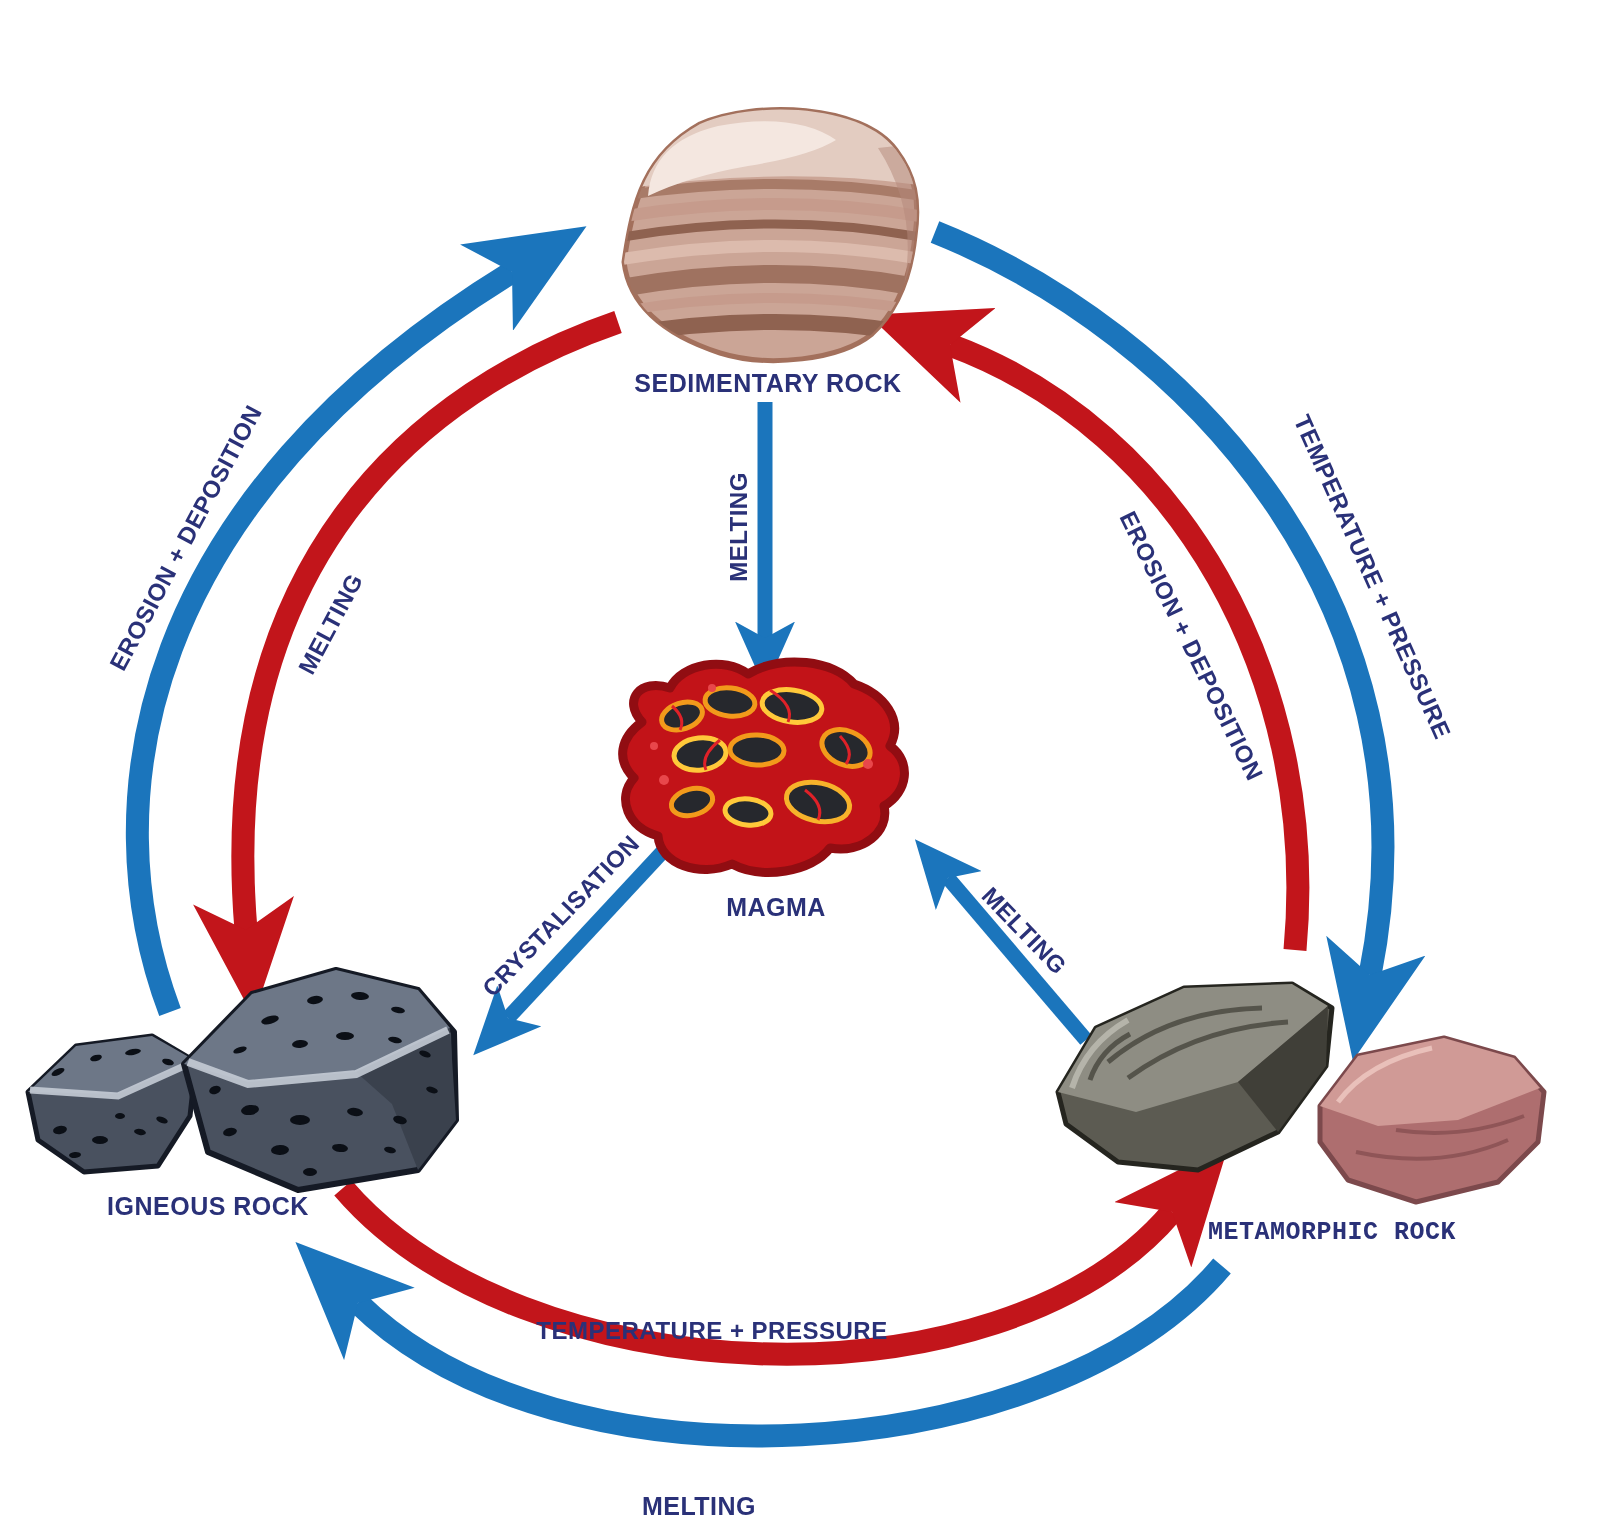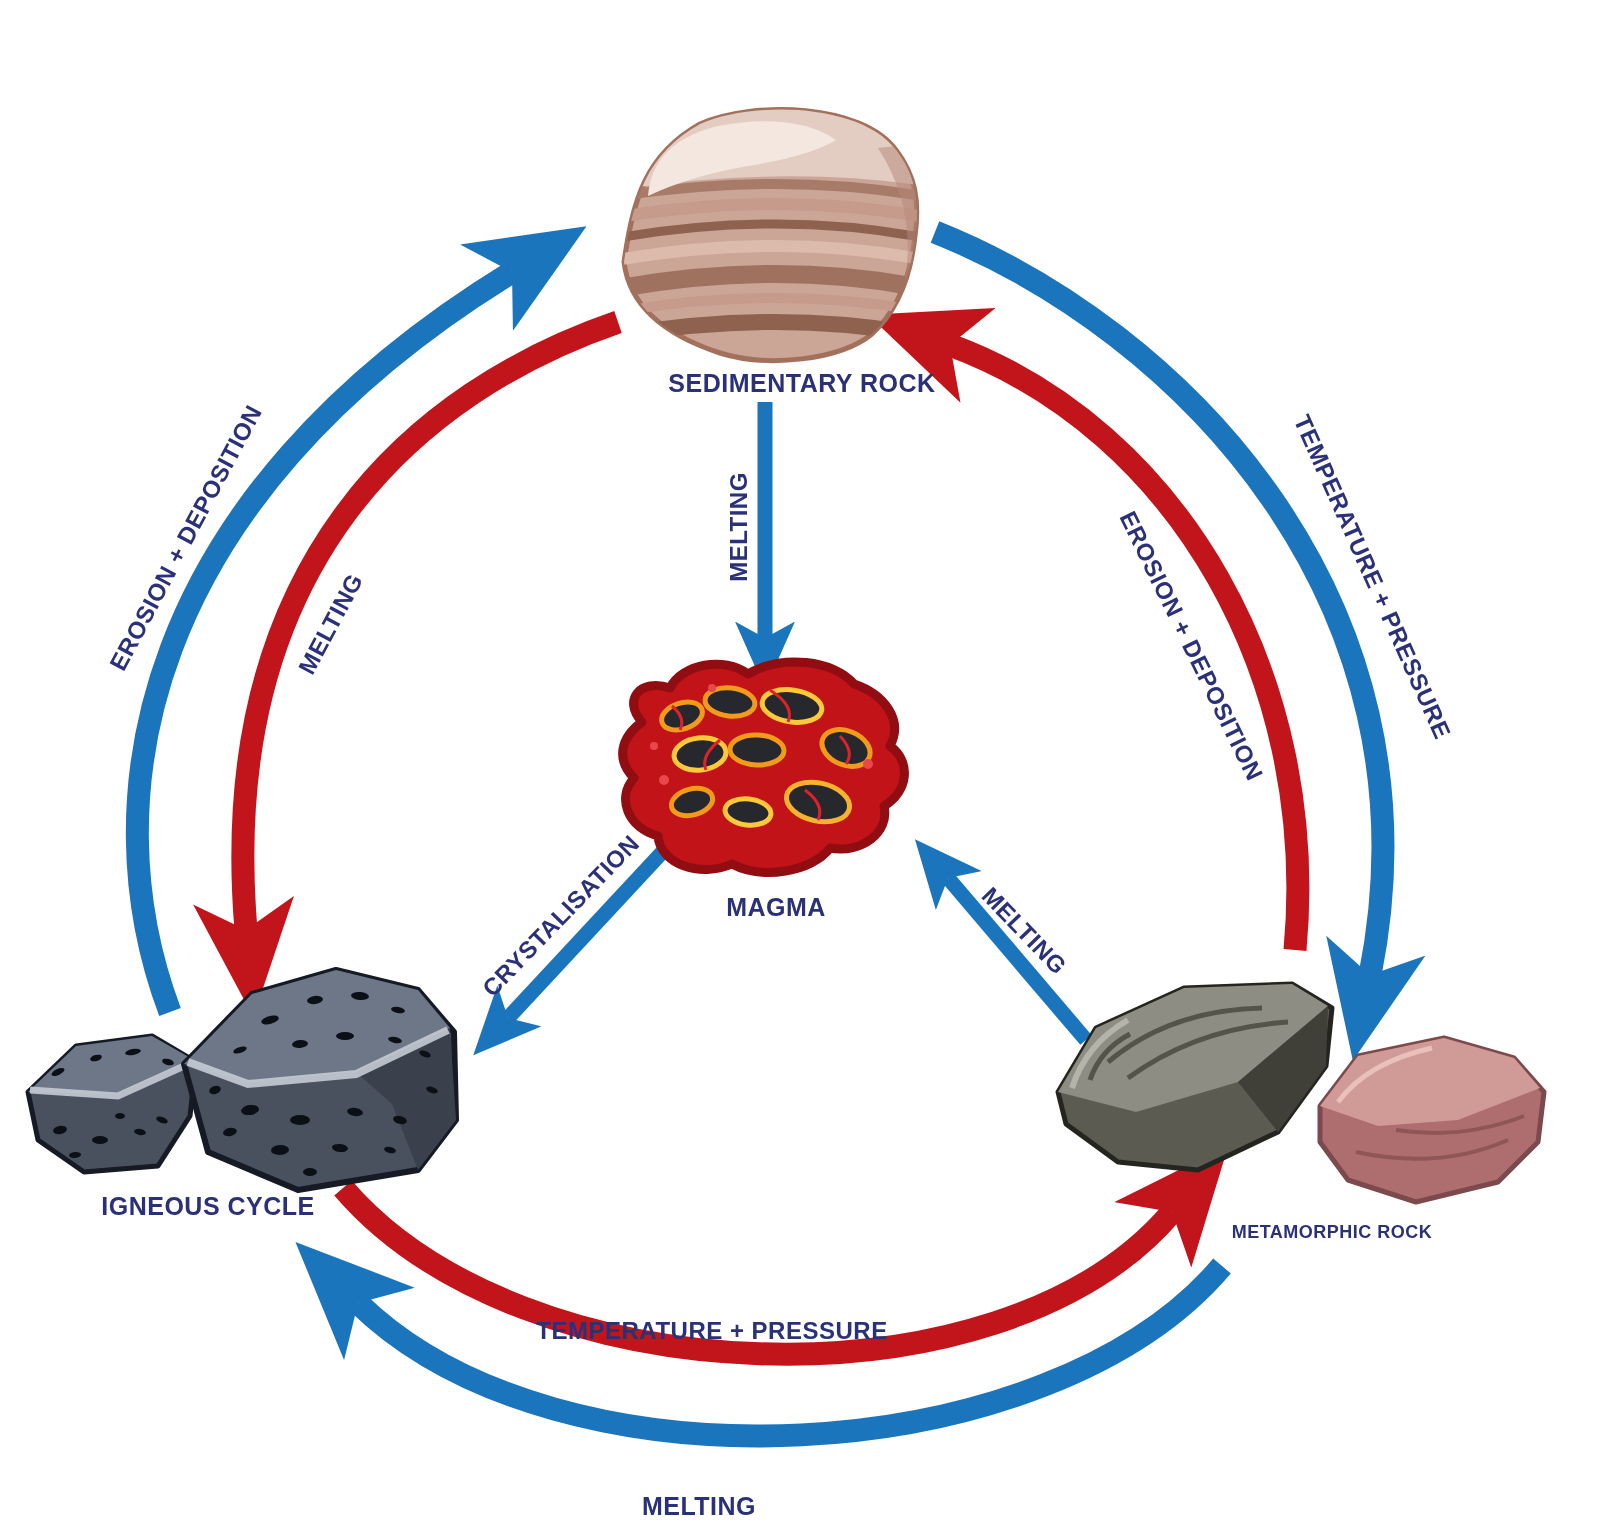--- a/index.html
+++ b/index.html
@@ -20,24 +20,24 @@
     white-space:nowrap;
     transform:translate(-50%,-50%);
     letter-spacing:.5px;
   }
   #title{
     left:768px;top:54px;
     font-size:70px;
     letter-spacing:-1px;
     color:var(--title-blue);
   }
-  #lbl-sed   {left:768px;top:383px;font-size:25px;margin-left:34px;}
+  #lbl-sed   {left:768px;top:383px;font-size:25px;}
   #lbl-magma {left:776px;top:907px;font-size:25px;text-align:center;}
   #lbl-ign   {left:208px;top:1206px;font-size:25px;}
-  #lbl-meta  {left:1332px;top:1232px;font-size:18px;}
+  #lbl-meta  {left:1332px;top:1232px;font-size:25px;font-family:Liberation Mono, monospace;}
 
   #lbl-ero-left  {left:186px; top:538px; font-size:24px;transform:translate(-50%,-50%) rotate(-62deg);}
   #lbl-melt-left {left:331px; top:624px; font-size:24px;transform:translate(-50%,-50%) rotate(-62deg);}
   #lbl-temp-right{left:1372px;top:577px; font-size:24px;transform:translate(-50%,-50%) rotate(66deg);}
   #lbl-ero-right {left:1191px;top:646px; font-size:24px;transform:translate(-50%,-50%) rotate(64deg);}
   #lbl-melt-top  {left:739px; top:527px; font-size:24px;transform:translate(-50%,-50%) rotate(-90deg);}
   #lbl-cryst     {left:561px; top:916px; font-size:24px;transform:translate(-50%,-50%) rotate(-46deg);}
   #lbl-melt-right{left:1024px;top:931px; font-size:24px;transform:translate(-50%,-50%) rotate(46deg);}
   #lbl-temp-bot  {left:712px; top:1331px;font-size:24px;}
   #lbl-melt-bot  {left:699px; top:1506px;font-size:25px;}
@@ -188,21 +188,21 @@
         <path d="M1356 1152 Q1440 1170 1508 1140"></path>
         <path d="M1396 1130 Q1462 1140 1524 1116"></path>
       </g>
       <path d="M1338 1102 Q1368 1062 1432 1048" stroke="#E9C0BA" stroke-width="5" fill="none"></path>
     </g>
   </svg>
 
 
   <div class="lbl" id="lbl-sed">SEDIMENTARY ROCK</div>
   <div class="lbl" id="lbl-magma">MAGMA</div>
-  <div class="lbl" id="lbl-ign">IGNEOUS CYCLE</div>
+  <div class="lbl" id="lbl-ign">IGNEOUS ROCK</div>
   <div class="lbl" id="lbl-meta">METAMORPHIC ROCK</div>
 
   <div class="lbl" id="lbl-ero-left">EROSION + DEPOSITION</div>
   <div class="lbl" id="lbl-melt-left">MELTING</div>
   <div class="lbl" id="lbl-temp-right">TEMPERATURE + PRESSURE</div>
   <div class="lbl" id="lbl-ero-right">EROSION + DEPOSITION</div>
   <div class="lbl" id="lbl-temp-bot">TEMPERATURE + PRESSURE</div>
   <div class="lbl" id="lbl-melt-bot">MELTING</div>
   <div class="lbl" id="lbl-melt-top">MELTING</div>
   <div class="lbl" id="lbl-cryst">CRYSTALISATION</div>

